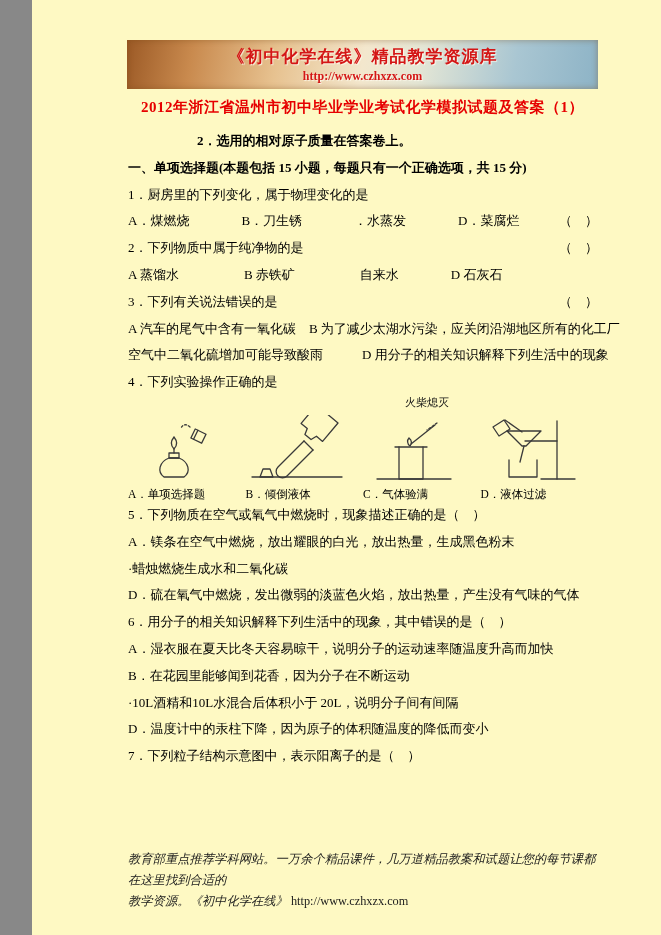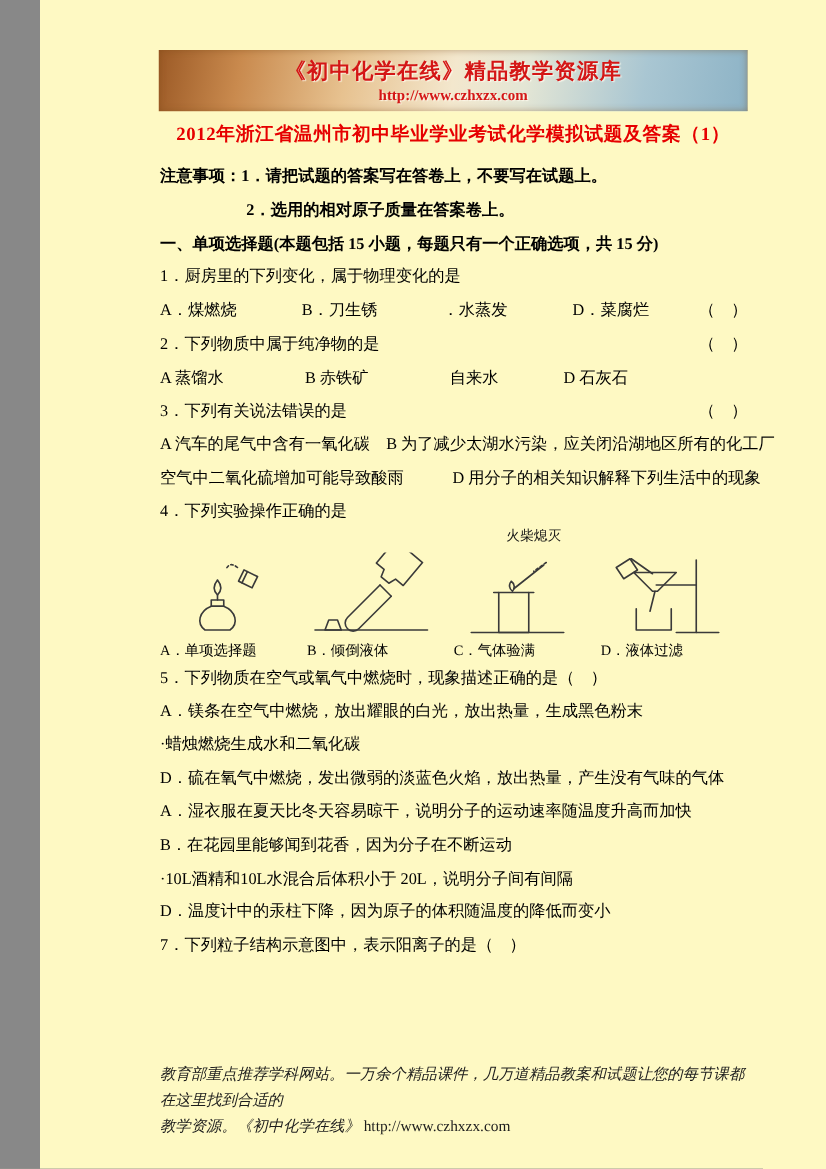--- a/index.html
+++ b/index.html
@@ -47,23 +47,20 @@
 
   <div class="banner">
     <div class="banner-title">《初中化学在线》精品教学资源库</div>
     <div class="banner-url">http://www.czhxzx.com</div>
   </div>
 
   <div class="doc-title">2012年浙江省温州市初中毕业学业考试化学模拟试题及答案（1）</div>
 
   <div class="body">
 
-    <div class="line bold">
-      <span class="txt">注意事项：1．请把试题的答案写在答卷上，不要写在试题上。</span>
-    </div>
     <div class="line bold indent">
       <span class="txt">2．选用的相对原子质量在答案卷上。</span>
     </div>
     <div class="line bold">
       <span class="txt">一、单项选择题(本题包括 15 小题，每题只有一个正确选项，共 15 分)</span>
     </div>
 
     <div class="line">
       <span class="txt">1．厨房里的下列变化，属于物理变化的是</span>
     </div>
@@ -161,20 +158,23 @@
       <span class="txt">A．镁条在空气中燃烧，放出耀眼的白光，放出热量，生成黑色粉末</span>
     </div>
     <div class="line">
       <span class="txt">·蜡烛燃烧生成水和二氧化碳</span>
     </div>
     <div class="line">
       <span class="txt">D．硫在氧气中燃烧，发出微弱的淡蓝色火焰，放出热量，产生没有气味的气体</span>
     </div>
 
     <div class="line">
+      <span class="txt">6．用分子的相关知识解释下列生活中的现象，其中错误的是（　）</span>
+    </div>
+    <div class="line">
       <span class="txt">A．湿衣服在夏天比冬天容易晾干，说明分子的运动速率随温度升高而加快</span>
     </div>
     <div class="line">
       <span class="txt">B．在花园里能够闻到花香，因为分子在不断运动</span>
     </div>
     <div class="line">
       <span class="txt">·10L酒精和10L水混合后体积小于 20L，说明分子间有间隔</span>
     </div>
     <div class="line">
       <span class="txt">D．温度计中的汞柱下降，因为原子的体积随温度的降低而变小</span>

